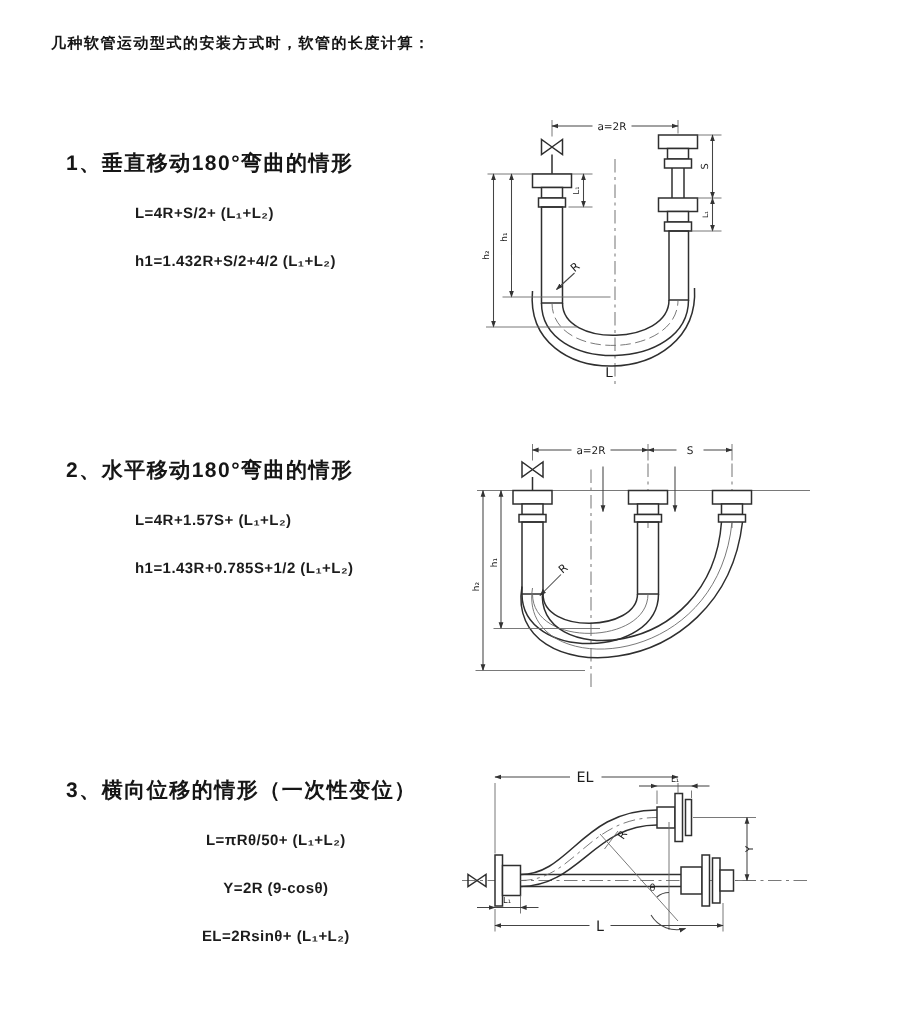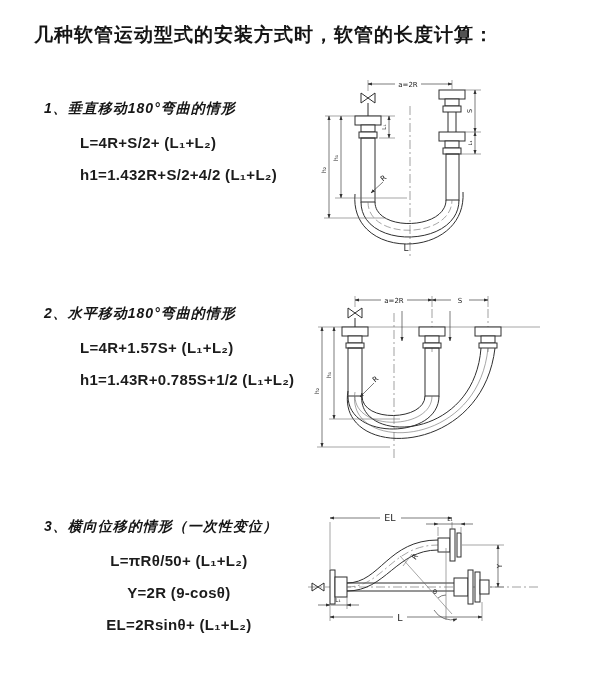--- a/index.html
+++ b/index.html
@@ -2,27 +2,27 @@
 <html><head>
 <meta charset="utf-8">
 <style>
   html,body{margin:0;padding:0;}
   body{
     width:600px;height:675px;background:#ffffff;overflow:hidden;position:relative;
     font-family:"Liberation Sans","DejaVu Sans",sans-serif;color:#1a1a1a;
   }
   .doc{position:absolute;inset:0;}
   .title{
-    position:absolute;left:34px;top:22px;font-size:19px;font-weight:700;
+    position:absolute;left:34px;top:22px;font-size:10px;font-weight:700;
     letter-spacing:1px;color:#141414;
   }
   .sec{position:absolute;left:44px;}
-  .sec h2{margin:0 0 9px 0;font-size:14px;font-weight:700;letter-spacing:1px;color:#161616;font-style:italic;}
+  .sec h2{margin:0 0 9px 0;font-size:14px;font-weight:700;letter-spacing:1px;color:#161616;}
   .fm{
-    margin-left:36px;height:32px;line-height:32px;font-size:15px;font-weight:600;
+    margin-left:46px;height:32px;line-height:32px;font-size:10px;font-weight:600;
     letter-spacing:.3px;color:#1c1c1c;white-space:pre;
   }
   .sec1{top:100px;}
   .sec2{top:305px;}
   .sec3{top:518px;text-align:center;}
   .dg{position:absolute;}
   .d1{left:315px;top:70px;}
   .d2{left:310px;top:283px;}
   .d3{left:300px;top:498px;}
   

